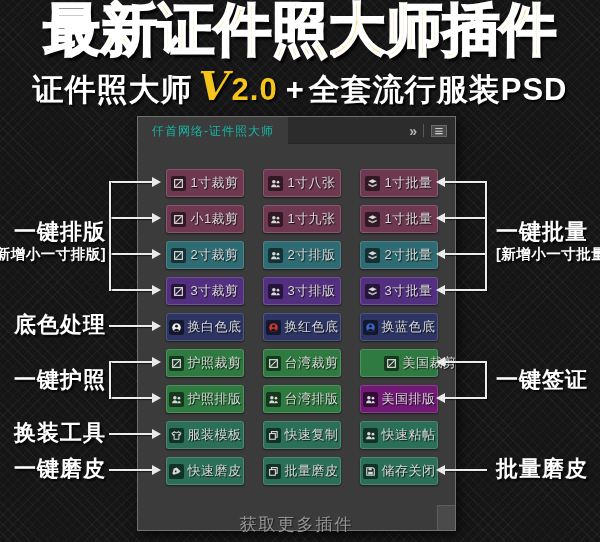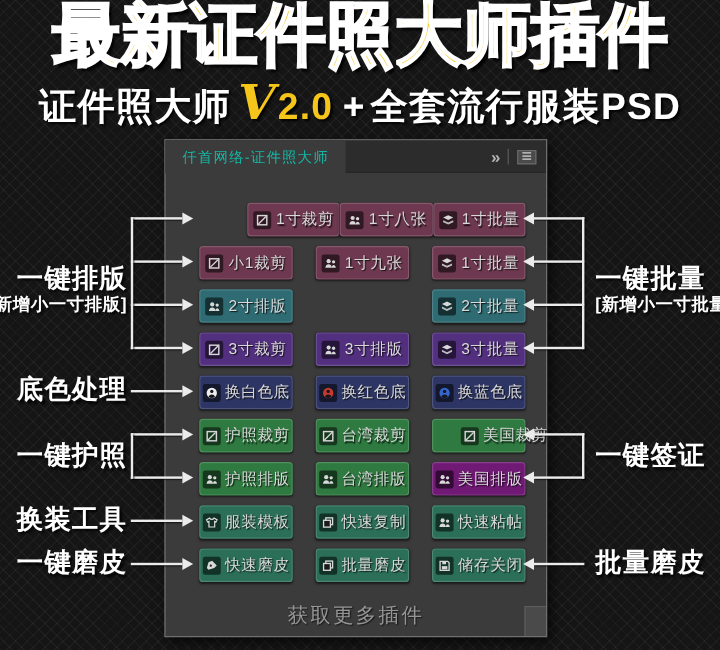--- a/index.html
+++ b/index.html
@@ -75,21 +75,21 @@
     width:15px; height:15px; flex:0 0 15px; border-radius:2px;
     background:rgba(0,0,0,0.55);
     display:flex; align-items:center; justify-content:center;
   }
   .ibox svg { width:11px; height:11px; display:block; }
   .blabel {
     color:#d8d8d8; font-size:13px; letter-spacing:0.5px; white-space:nowrap;
     text-shadow:1px 1px 1px rgba(0,0,0,0.8);
   }
   .panel-footer {
-    position:absolute; left:0; top:384px; width:100%;
+    position:absolute; left:0; top:396px; width:100%;
     text-align:center; color:#969696; font-size:17px; letter-spacing:2px;
     cursor:pointer; text-shadow:1px 1px 1px rgba(0,0,0,0.6);
   }
   .grip {
     position:absolute; right:0px; bottom:0px; width:18px; height:25px;
     background:#4a4a4a; border-left:1px solid #5c5c5c; border-top:1px solid #5c5c5c;
   }
 
   
   .lbl { position:absolute; color:#ffffff; text-shadow:2px 2px 2px rgba(0,0,0,0.85); }
@@ -126,21 +126,21 @@
       <span>仟首网络-证件照大师</span>
     </div>
     <div class="strip-icons">
       <span class="chev">»</span>
       <span class="sep"></span>
       <span class="menu">≡</span>
     </div>
   </div>
   <div class="button-grid">
       <div class="btn-row">
-        <button class="pbtn" style="background: rgb(110, 57, 80); margin-left: 40px;">
+        <button class="pbtn" style="background: rgb(110, 57, 80);">
           <span class="ibox">
             <svg viewBox="0 0 12 12">
               <rect x="1.8" y="1.8" width="8.4" height="8.4" fill="none" stroke="#d8d8d8" stroke-width="1.3"></rect>
               <path d="M2.6 9.4 L9.4 2.6" stroke="#d8d8d8" stroke-width="1.2"></path>
             </svg>
           </span>
           <span class="blabel">1寸裁剪</span>
         </button>
         <button class="pbtn" style="background: rgb(110, 57, 80);">
           <span class="ibox">
@@ -188,20 +188,29 @@
           <span class="ibox">
             <svg viewBox="0 0 12 12" fill="#d8d8d8">
               <path d="M6 1.4 10.6 3.6 6 5.8 1.4 3.6z"></path>
               <path d="M1.4 6 6 8.2 10.6 6v1.8L6 10 1.4 7.8z" opacity=".85"></path>
             </svg>
           </span>
           <span class="blabel">1寸批量</span>
         </button>
       </div>
       <div class="btn-row">
+        <button class="pbtn" style="background: rgb(46, 107, 114);">
+          <span class="ibox">
+            <svg viewBox="0 0 12 12">
+              <rect x="1.8" y="1.8" width="8.4" height="8.4" fill="none" stroke="#d8d8d8" stroke-width="1.3"></rect>
+              <path d="M2.6 9.4 L9.4 2.6" stroke="#d8d8d8" stroke-width="1.2"></path>
+            </svg>
+          </span>
+          <span class="blabel">2寸裁剪</span>
+        </button>
         <button class="pbtn" style="background: rgb(46, 107, 114);">
           <span class="ibox">
             <svg viewBox="0 0 12 12" fill="#d8d8d8">
               <circle cx="4.2" cy="4" r="1.9"></circle>
               <path d="M1.2 10c.3-2.2 1.5-3.2 3-3.2s2.7 1 3 3.2z"></path>
               <circle cx="8.7" cy="4.6" r="1.5"></circle>
               <path d="M6.9 10c.2-1.7 1-2.5 1.9-2.5s1.7.8 1.9 2.5z"></path>
             </svg>
           </span>
           <span class="blabel">2寸排版</span>

